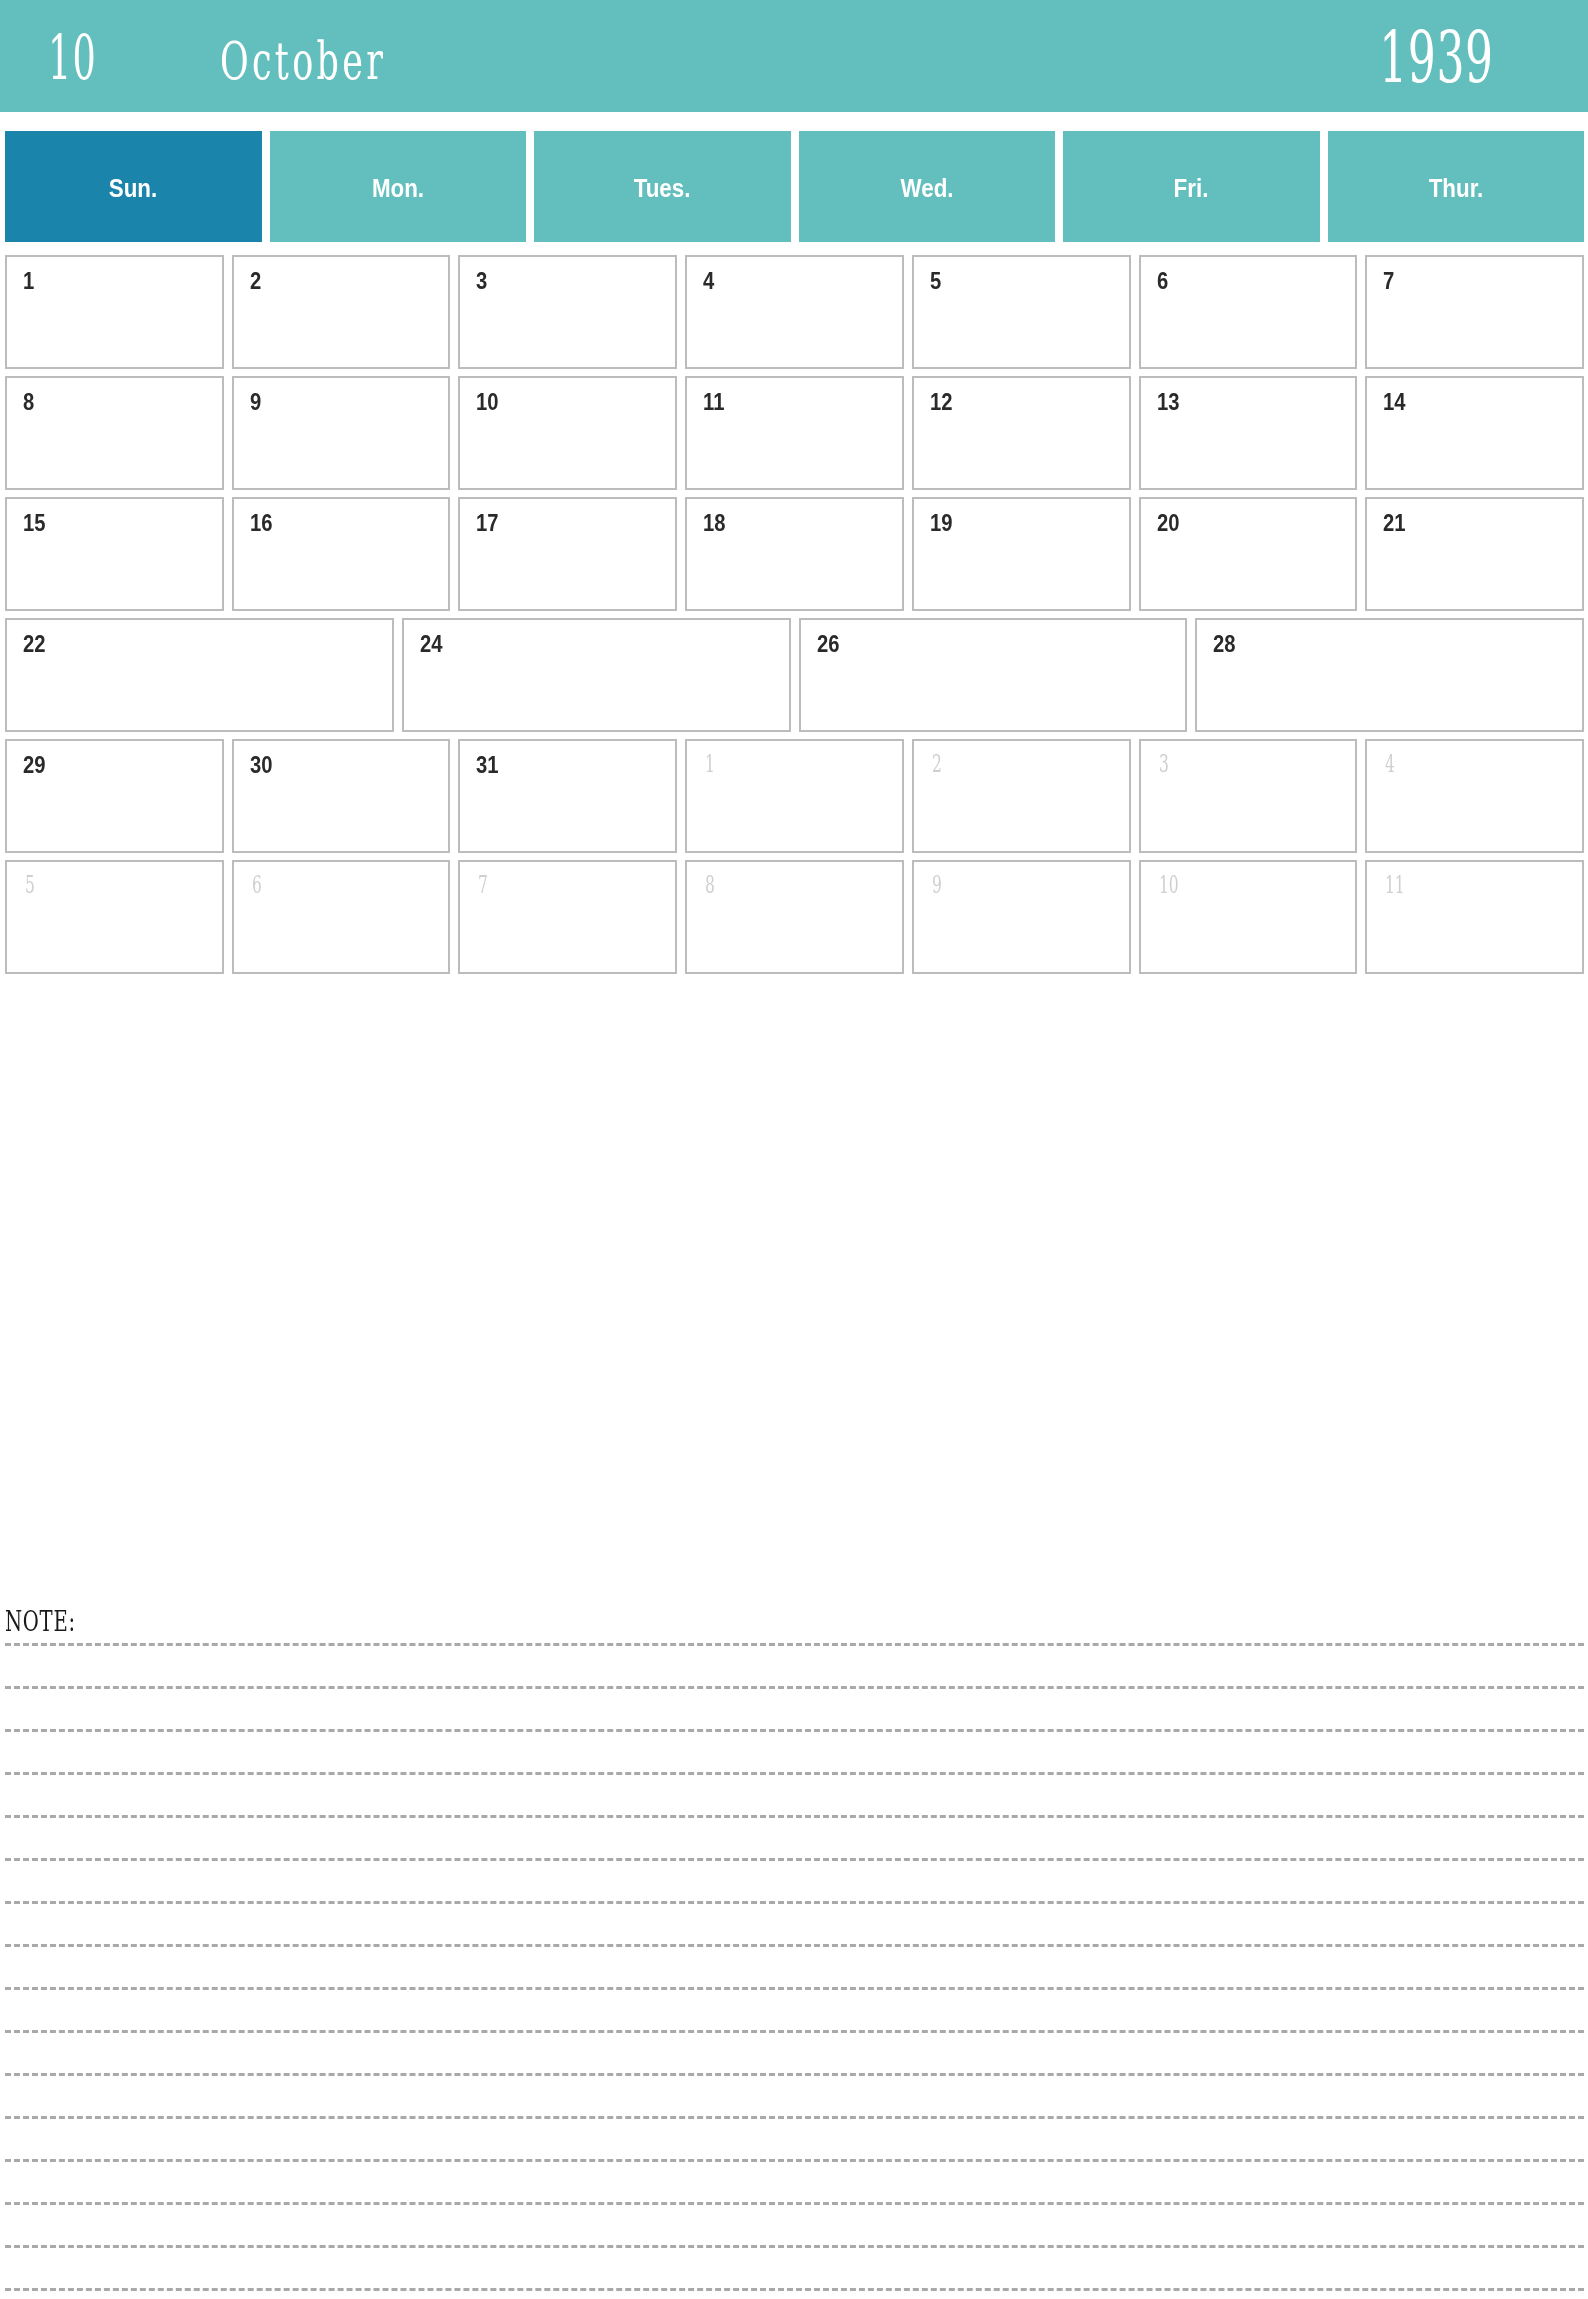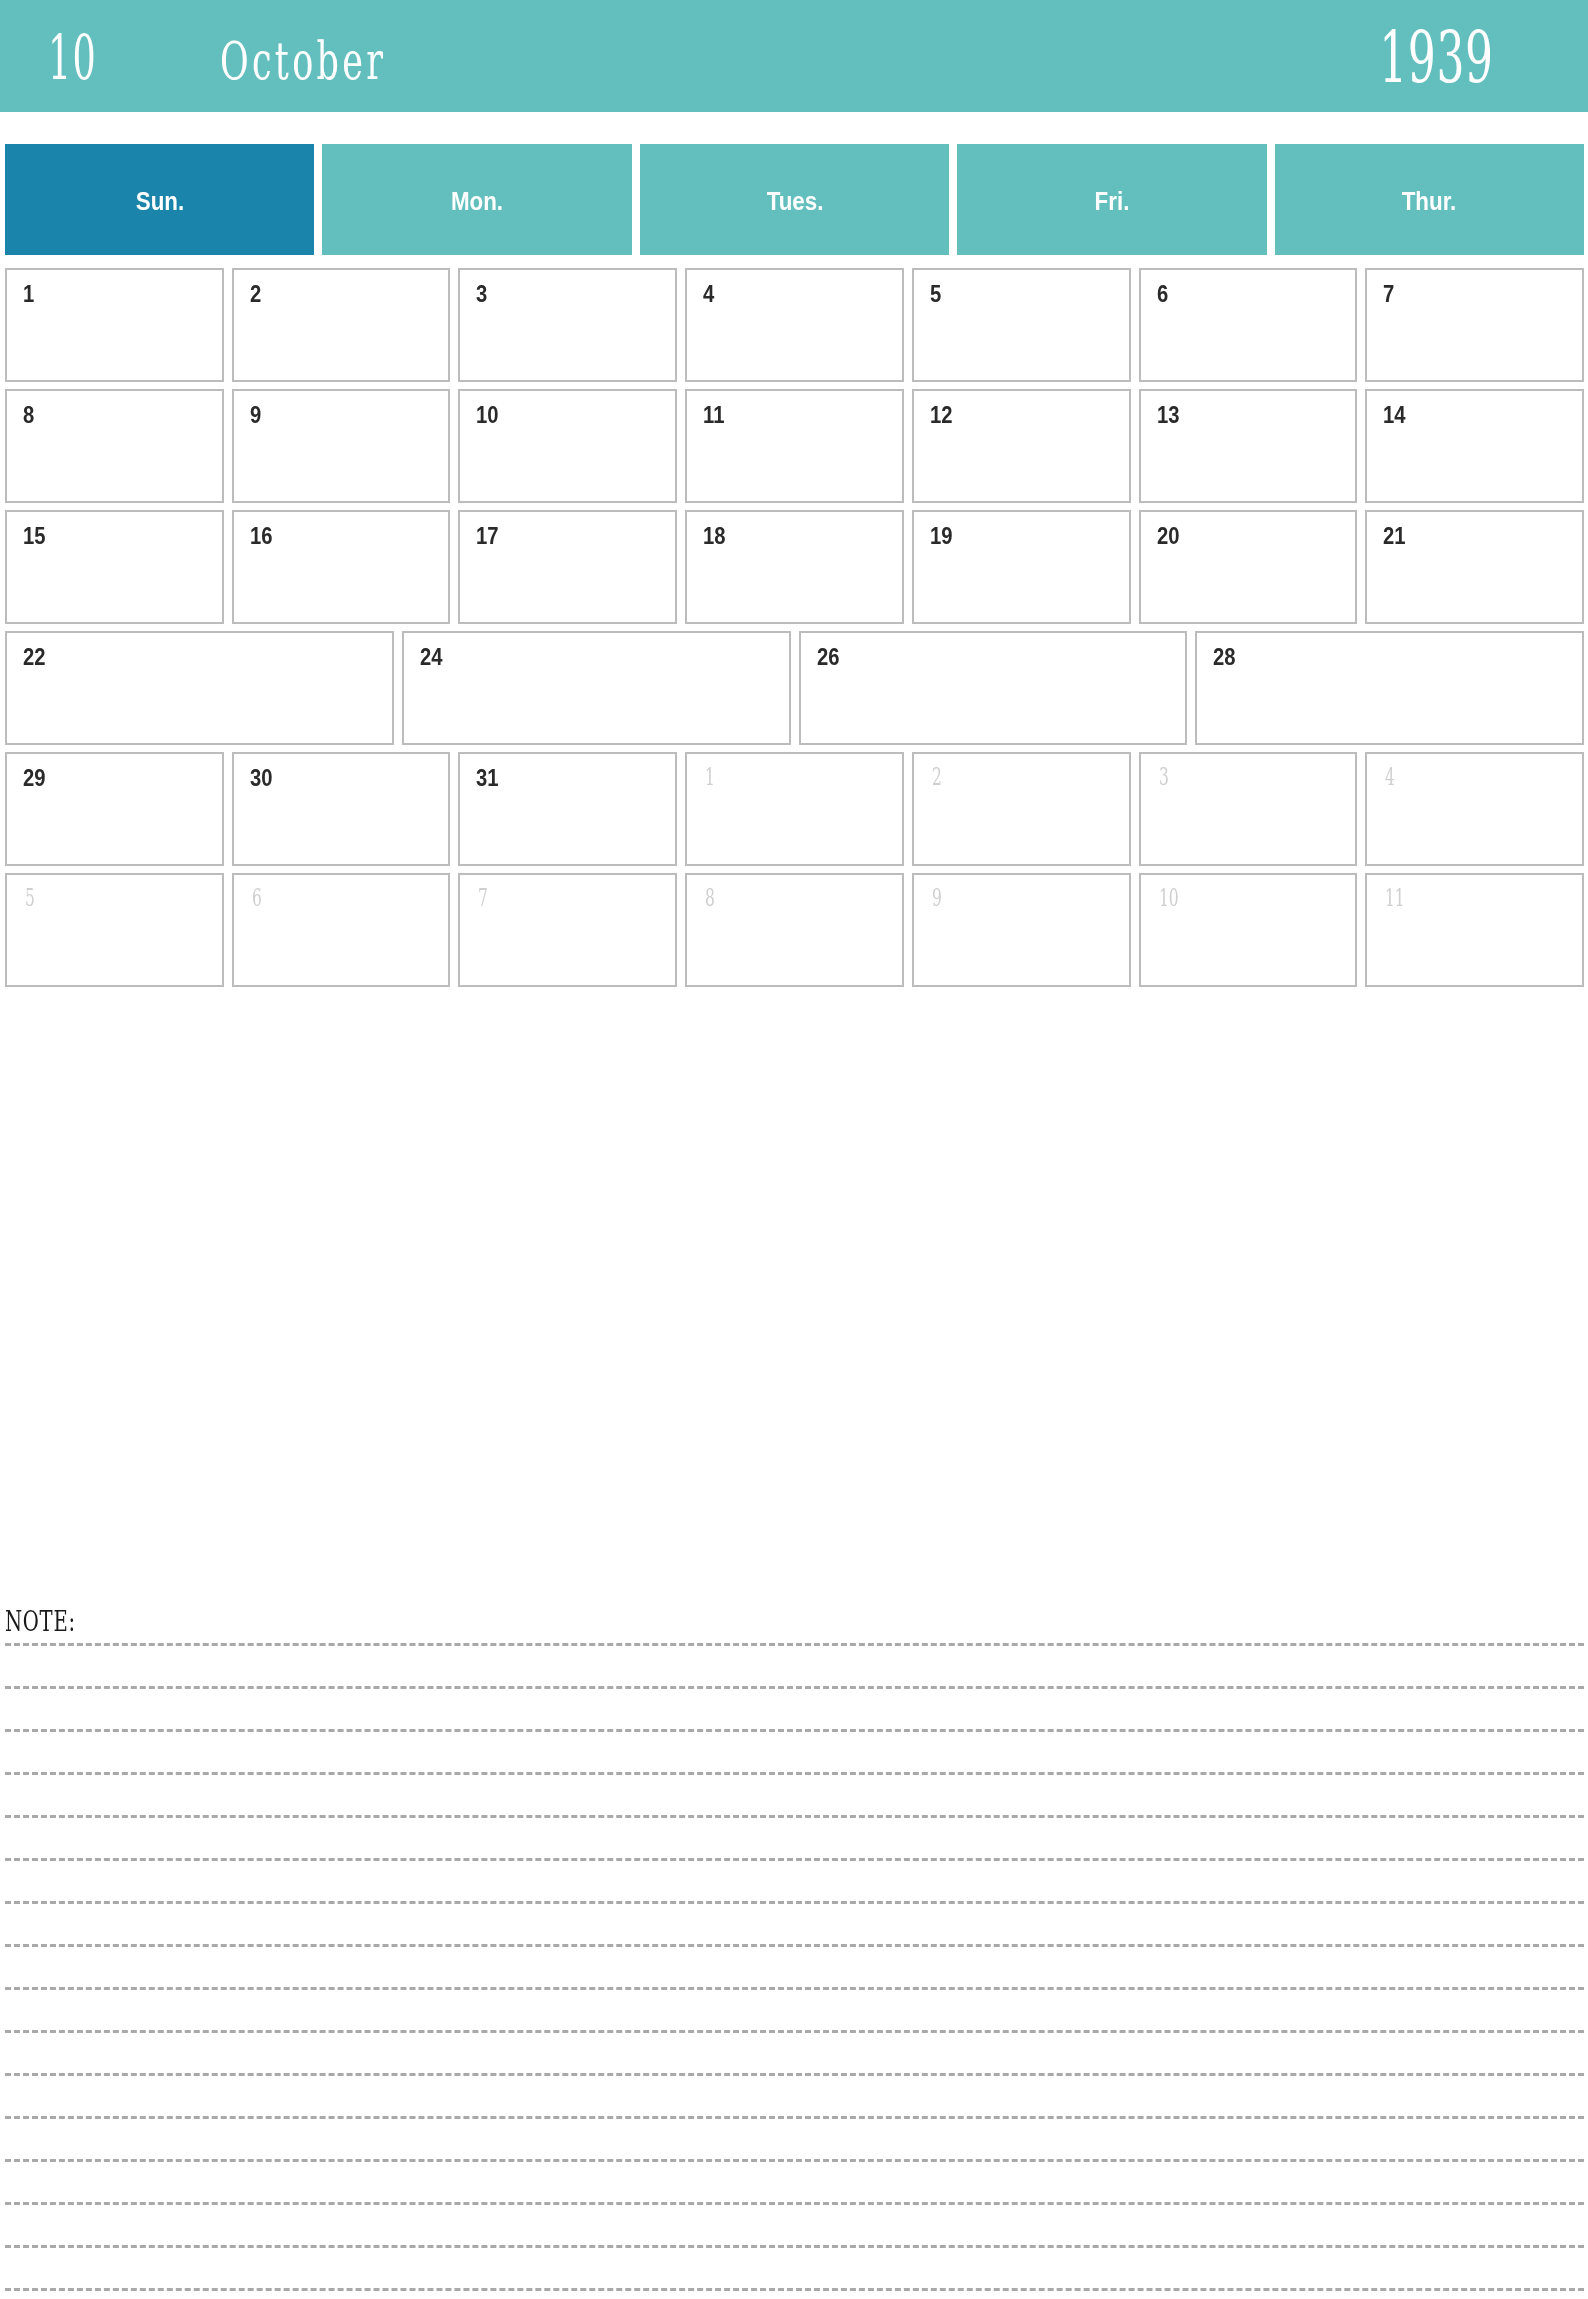--- a/index.html
+++ b/index.html
@@ -62,21 +62,21 @@
     letter-spacing: 1px;
     line-height: 75px;
     transform: scaleX(0.62);
     transform-origin: right center;
   }
 
   
   .calendar-grid {
     position: absolute;
     left: 5px;
-    top: 144px;
+    top: 131px;
     width: 1579px;
   }
   .grid-row {
     display: flex;
     gap: 8px;
     margin-bottom: 7px;
   }
   .grid-row.weekday-row {
     margin-bottom: 13px;
   }
@@ -180,20 +180,23 @@
       <div class="weekday-cell weekend">
         <span class="weekday-label">Sun.</span>
       </div>
       <div class="weekday-cell">
         <span class="weekday-label">Mon.</span>
       </div>
       <div class="weekday-cell">
         <span class="weekday-label">Tues.</span>
       </div>
       <div class="weekday-cell">
+        <span class="weekday-label">Wed.</span>
+      </div>
+      <div class="weekday-cell">
         <span class="weekday-label">Fri.</span>
       </div>
       <div class="weekday-cell">
         <span class="weekday-label">Thur.</span>
       </div>
     </div>
   <div id="weeks-container">
       <div class="grid-row">
         <div class="date-cell">
           <span class="date-number">1</span>

